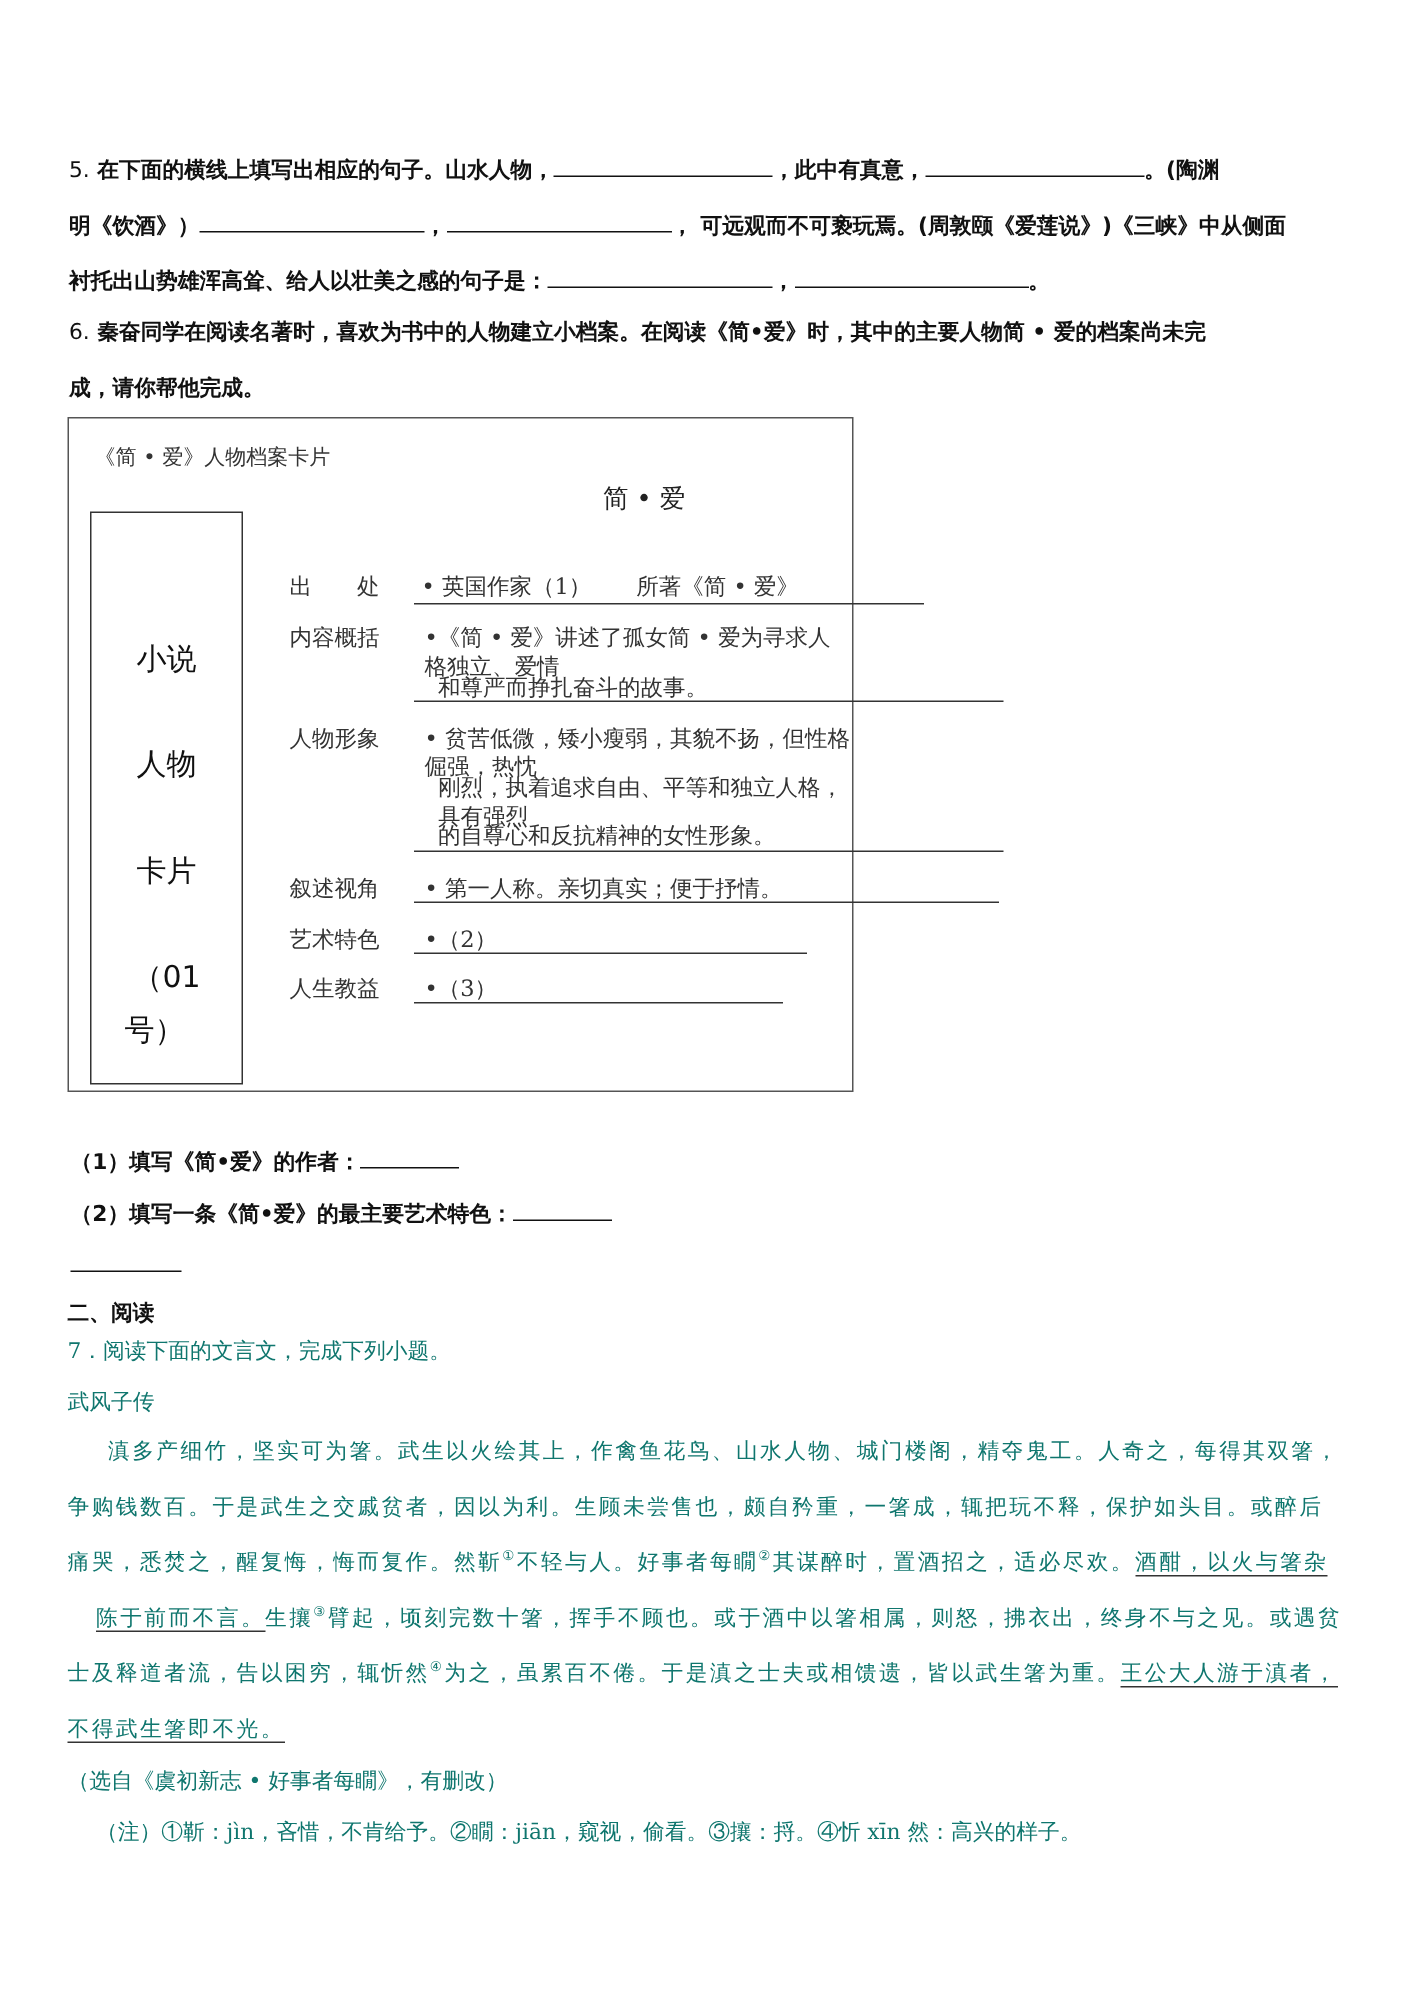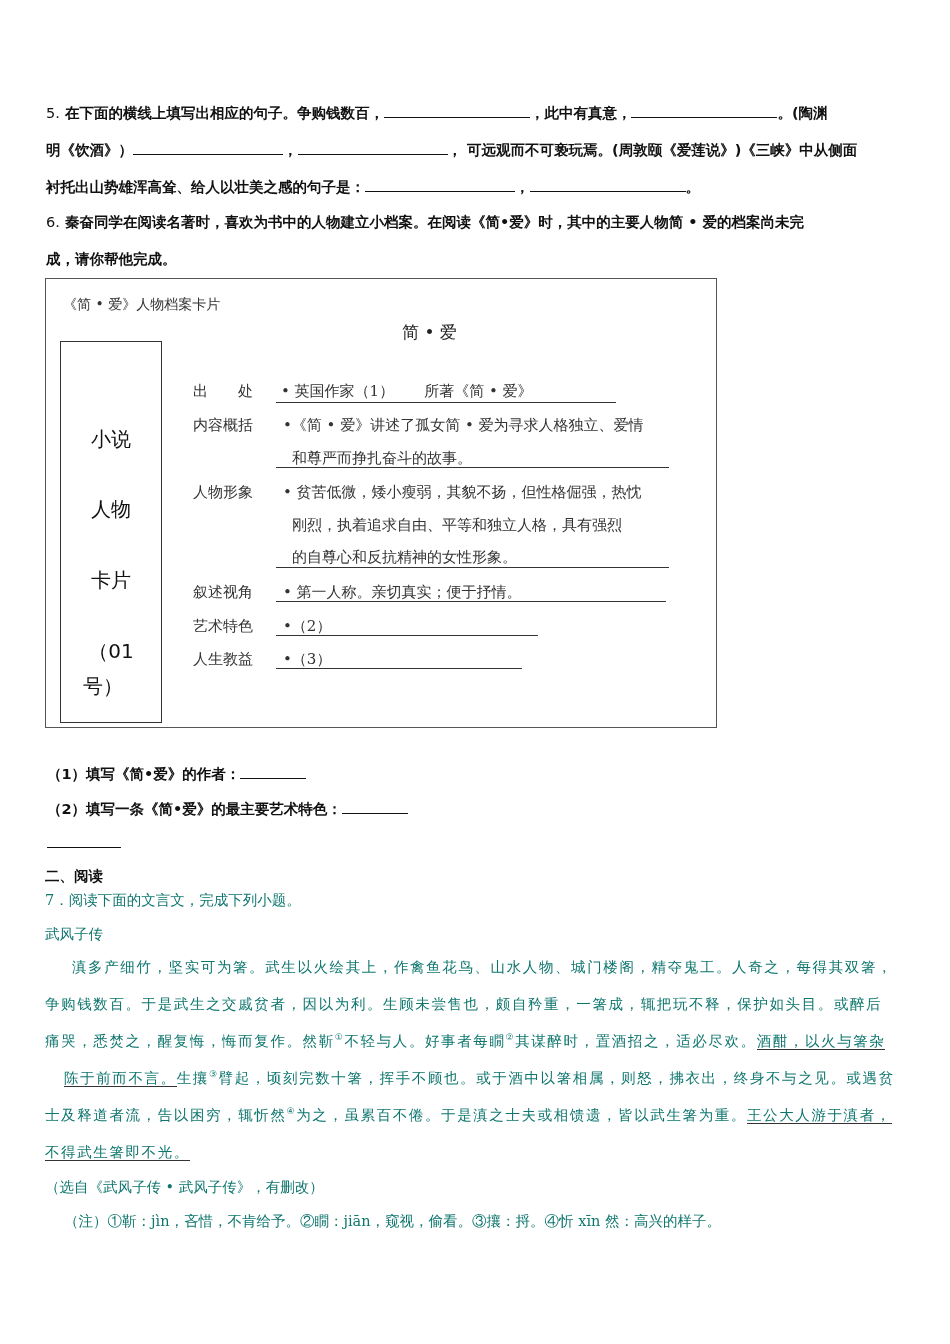--- a/index.html
+++ b/index.html
@@ -1,38 +1,38 @@
 <!DOCTYPE html>
 <html><head>
   <meta charset="utf-8">
   <style>
     html, body { margin: 0; padding: 0; background: #ffffff; }
     body { width: 950px; height: 1344px; position: relative; overflow: hidden; color: #111; font-family: "DejaVu Sans", sans-serif; }
     .abs { position: absolute; white-space: nowrap; }
     .q { font-size: 14.5px; font-weight: bold; line-height: 20px; }
     .q .num { font-weight: normal; }
     .blank { display: inline-block; border-bottom: 1px solid #111; height: 14px; vertical-align: baseline; }
-    .card { position: absolute; left: 45px; top: 278px; width: 672px; height: 450px; border: 1.5px solid #555; box-sizing: border-box; }
+    .card { position: absolute; left: 45px; top: 278px; width: 524px; height: 450px; border: 1.5px solid #555; box-sizing: border-box; }
     .card-caption { position: absolute; left: 17px; top: 17px; font-size: 14px; color: #333; font-family: "DejaVu Serif", serif; }
     .card-title { position: absolute; left: 356px; top: 42px; font-size: 17px; color: #222; font-family: "DejaVu Serif", serif; }
     .side { position: absolute; left: 14px; top: 62px; width: 102px; height: 382px; border: 1.5px solid #333; box-sizing: border-box; }
     .side div { position: absolute; width: 100%; text-align: center; font-size: 20px; color: #111; }
     .lbl { position: absolute; left: 147px; font-size: 15px; color: #333; font-family: "DejaVu Serif", serif; }
     .val { position: absolute; font-size: 15px; color: #333; font-family: "DejaVu Serif", serif; }
     .uline { position: absolute; height: 1px; background: #333; }
     .body { font-family: "DejaVu Serif", serif; font-size: 14.5px; color: #0f766e; }
     .u { border-bottom: 1.2px solid #333; }
     sup { font-size: 9px; }
   </style>
 </head>
 <body>
 
 <div class="abs q" style="left:46px; top:103px;">
   <span class="num">5.</span>
-  <span>在下面的横线上填写出相应的句子。争购钱数百，</span><span class="blank" style="width:146px;"></span><span>，此中有真意，</span><span class="blank" style="width:146px;"></span><span>。(陶渊</span>
+  <span>在下面的横线上填写出相应的句子。山水人物，</span><span class="blank" style="width:146px;"></span><span>，此中有真意，</span><span class="blank" style="width:146px;"></span><span>。(陶渊</span>
 </div>
 <div class="abs q" style="left:46px; top:140px;">
   <span>明《饮酒》）</span><span class="blank" style="width:150px;"></span><span>，</span><span class="blank" style="width:150px;"></span><span>，  可远观而不可亵玩焉。(周敦颐《爱莲说》)《三峡》中从侧面</span>
 </div>
 <div class="abs q" style="left:46px; top:177px;">
   <span>衬托出山势雄浑高耸、给人以壮美之感的句子是：</span><span class="blank" style="width:150px;"></span><span>，</span><span class="blank" style="width:156px;"></span><span>。</span>
 </div>
 
 <div class="abs q" style="left:46px; top:212px;">
   <span class="num">6.</span>
@@ -102,14 +102,14 @@
 </div>
 <div class="abs body" style="left:45px; top:1069px; letter-spacing:1.6px;margin-left:19px;">
   <span class="u">陈于前而不言。</span><span>生攘</span><sup>③</sup><span>臂起，顷刻完数十箸，挥手不顾也。或于酒中以箸相属，则怒，拂衣出，终身不与之见。或遇贫</span>
 </div>
 <div class="abs body" style="left:45px; top:1106px; letter-spacing:1.6px;">
   <span>士及释道者流，告以困穷，辄忻然</span><sup>④</sup><span>为之，虽累百不倦。于是滇之士夫或相馈遗，皆以武生箸为重。</span><span class="u">王公大人游于滇者，</span>
 </div>
 <div class="abs body" style="left:45px; top:1143px; letter-spacing:1.6px;">
   <span class="u">不得武生箸即不光。</span>
 </div>
-<div class="abs body" style="left:45px; top:1178px;">（选自《武风子传 • 武风子传》，有删改）</div>
+<div class="abs body" style="left:45px; top:1178px;">（选自《虞初新志 • 好事者每瞯》，有删改）</div>
 <div class="abs body" style="left:64px; top:1212px;">（注）①靳：jìn，吝惜，不肯给予。②瞯：jiān，窥视，偷看。③攘：捋。④忻 xīn 然：高兴的样子。</div>
 
 </body></html>

